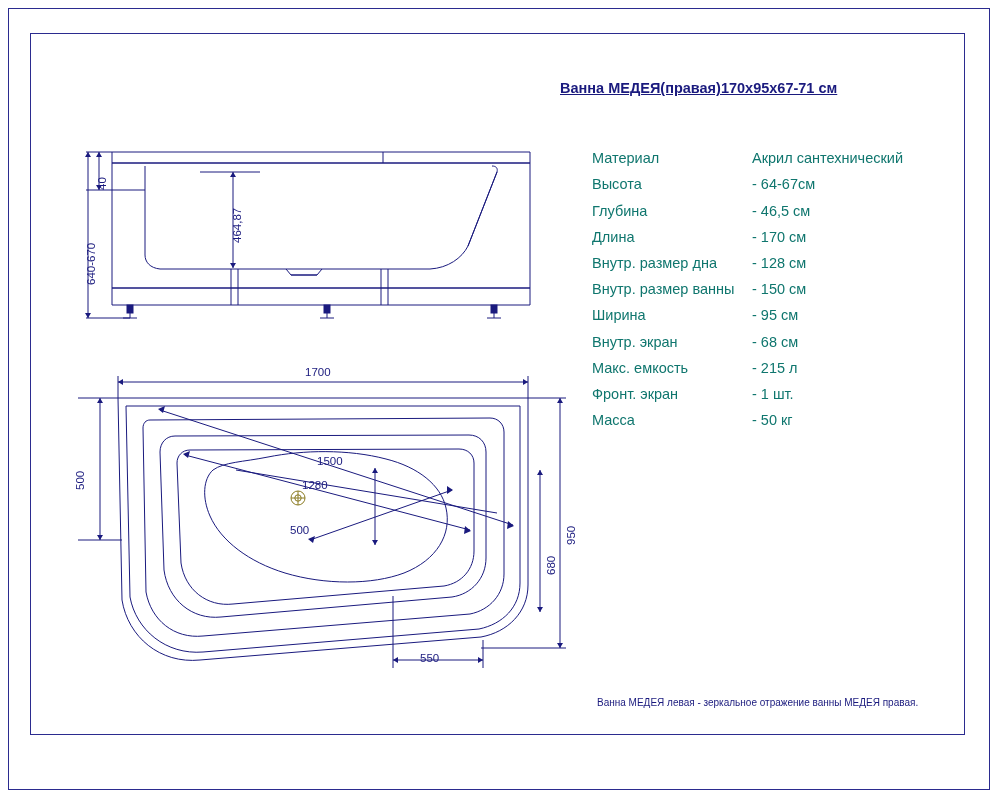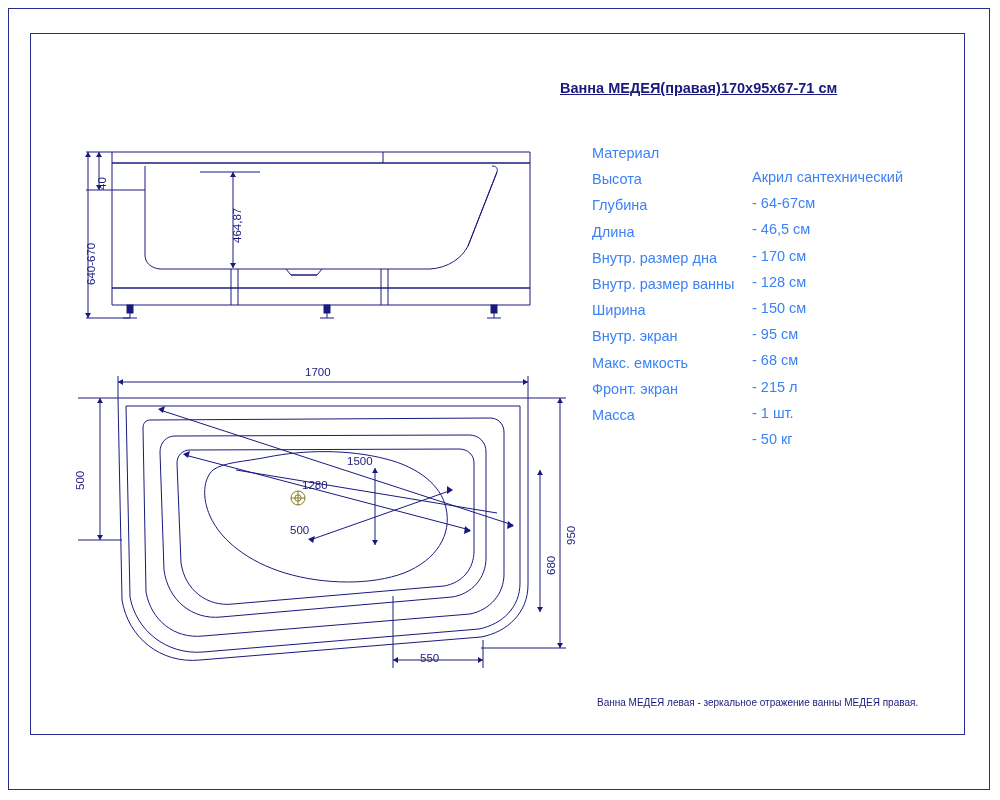--- a/index.html
+++ b/index.html
@@ -59,23 +59,23 @@
   }
   .spec-table {
     position: absolute;
     left: 592px;
     top: 140px;
     width: 380px;
   }
   .spec-row {
     display: flex;
     height: 26.2px;
-    align-items: center;
+    align-items: flex-end;
     font-size: 14.5px;
-    color: #3b82f6;
+    color: #0f766e;
   }
   .spec-label {
     width: 160px;
     white-space: nowrap;
   }
   .spec-value {
     white-space: nowrap;
     margin-top: 48px;
   }
   .footnote {
@@ -291,17 +291,17 @@
 
   <div class="dim-rot90" style="left:96px; top:190px;">40</div>
   <div class="dim-rot90" style="left:85px; top:285px;">640-670</div>
   <div class="dim-rot90" style="left:231px; top:243px;">464,87</div>
 
   <div class="dim" style="left:305px; top:366px;">1700</div>
   <div class="dim-rot90" style="left:74px; top:490px;">500</div>
   <div class="dim-rot90" style="left:565px; top:545px;">950</div>
   <div class="dim-rot90" style="left:545px; top:575px;">680</div>
   <div class="dim" style="left:420px; top:652px;">550</div>
-  <div class="dim" style="left:317px; top:455px;margin-left:30px;">1500</div>
+  <div class="dim" style="left:317px; top:455px;">1500</div>
   <div class="dim" style="left:302px; top:479px;">1280</div>
   <div class="dim" style="left:290px; top:524px;">500</div>
 
 </div>
 
 </body></html>

